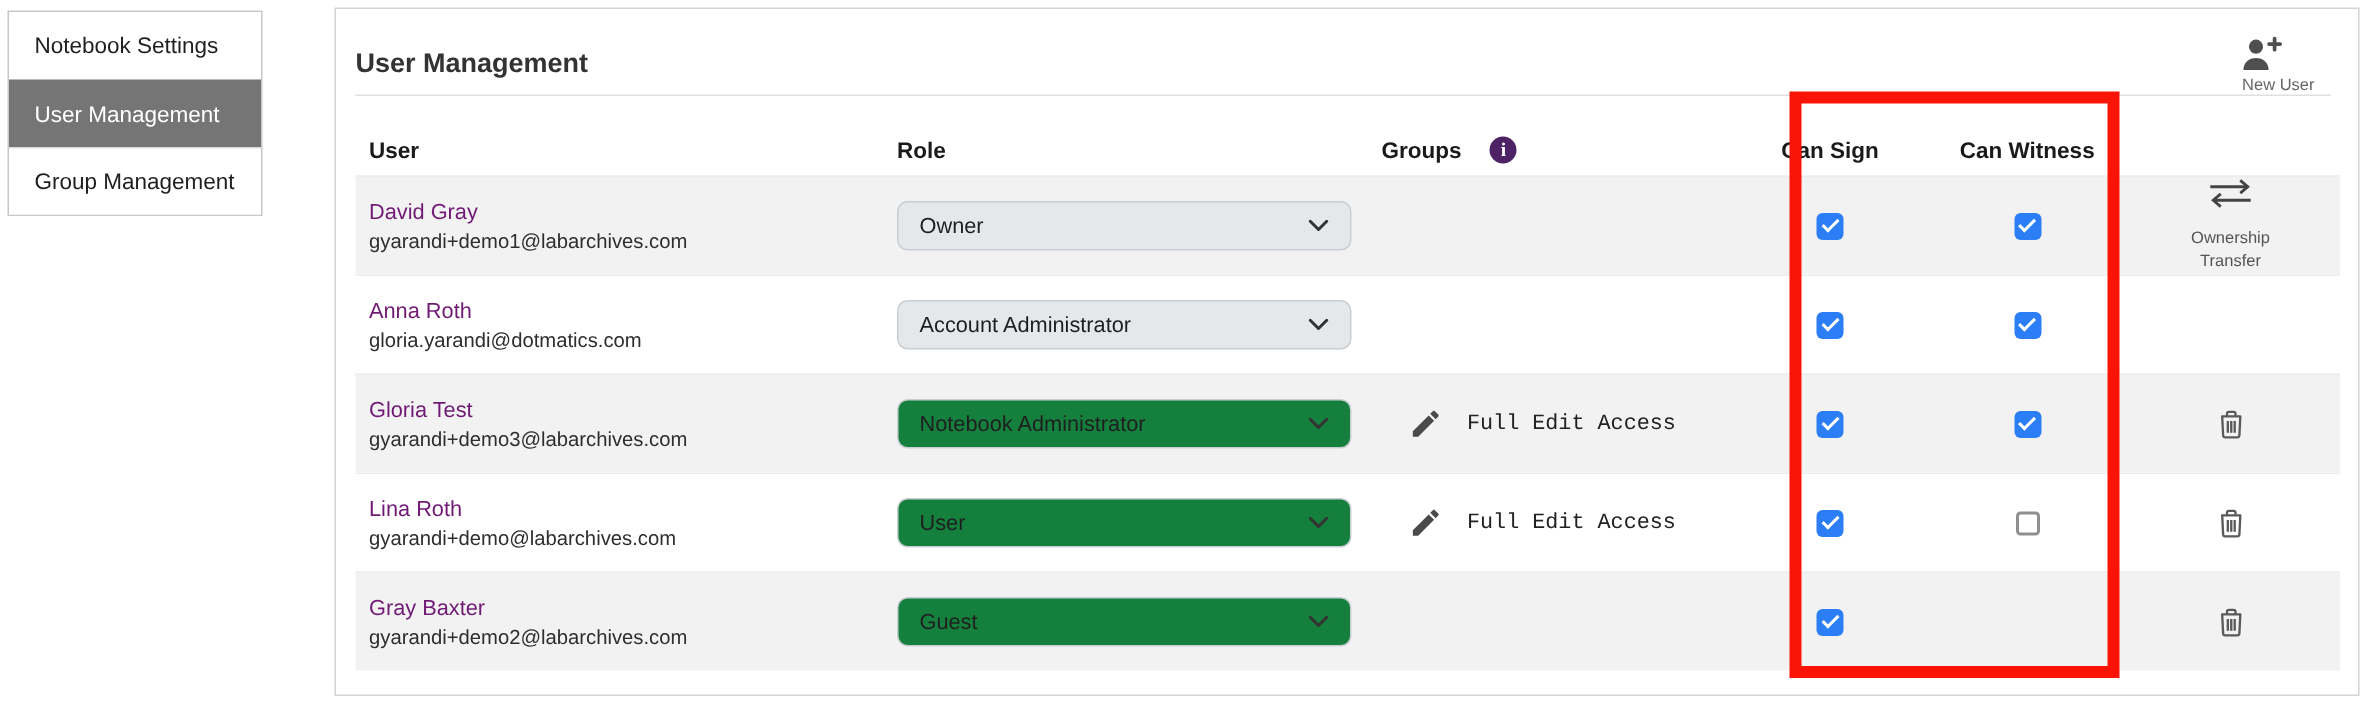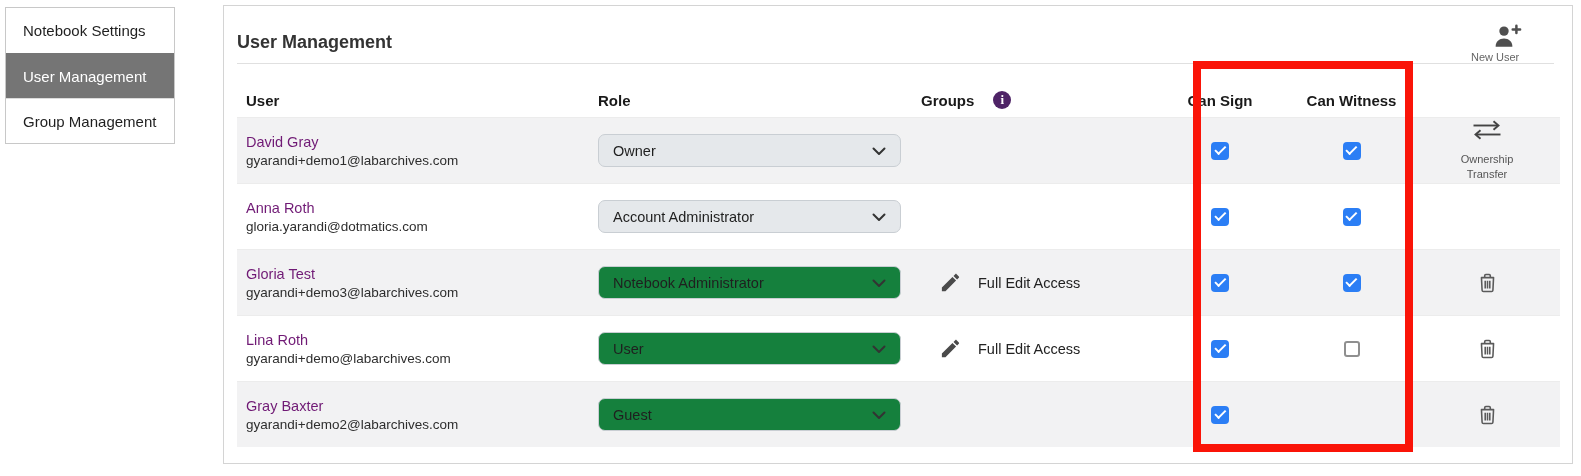--- a/index.html
+++ b/index.html
@@ -13,35 +13,35 @@
     font-size:15px; color:#1f1f1f; background:#fff; border-top:1px solid #dcdcdc; cursor:pointer; }
   .sidebar-item:first-child { border-top:none; }
   .sidebar-item.selected { background:var(--sidebar-sel,#757575); color:#fff; border-top-color:transparent; }
 
   
   .panel { position:absolute; left:223px; top:5px; width:1350px; height:459px;
     border:1px solid #d4d4d4; background:#fff; }
   .panel-title { position:absolute; left:13px; top:26px; font-size:18px; font-weight:700; color:#333; }
   .title-rule { position:absolute; left:13px; right:18px; top:57px; border-top:1px solid #e0e0e0; }
 
-  .new-user-btn { position:absolute; top:17px; right:29px; width:72px; text-align:left; cursor:pointer; }
+  .new-user-btn { position:absolute; top:17px; right:29px; width:72px; text-align:right; cursor:pointer; }
   .new-user-btn svg { display:block; margin:0 auto; }
   .new-user-label { font-size:11px; color:#666; margin-top:1px; }
 
   
   .table { position:absolute; left:13px; right:12px; top:58px; }
   .thead { display:flex; align-items:flex-end; height:53px; padding-bottom:8px; }
   .th { font-weight:700; font-size:15px; color:#1a1a1a; }
   .row { display:flex; align-items:center; height:66px; border-top:1px solid #ececec; background:#fff; }
   .row.gray { background:#f2f2f3; }
 
   .col-user   { width:361px; padding-left:9px; }
   .col-role   { width:323px; }
   .col-groups { width:230px; }
-  .row  .col-groups { display:flex; align-items:center; gap:16px; padding-left:18px; }
+  .row  .col-groups { display:flex; align-items:center; gap:16px; padding-left:18px;font-family:Liberation Mono, monospace; }
   .thead .col-groups { display:flex; align-items:center; gap:19px; padding-left:0; }
   .col-sign    { width:138px; display:flex; justify-content:center; }
   .col-witness { width:125px; display:flex; justify-content:center; }
   .col-action  { flex:1; display:flex; justify-content:center; align-items:center; }
   .thead .col-sign, .thead .col-witness { justify-content:center;text-align:center; }
 
   .user-name  { font-size:14.5px; color:#701a75; margin-bottom:3px; }
   .user-email { font-size:13.5px; color:#2e2e2e; }
 
   .select { width:303px; height:33px; border:1px solid #c9ced3; border-radius:7px;

